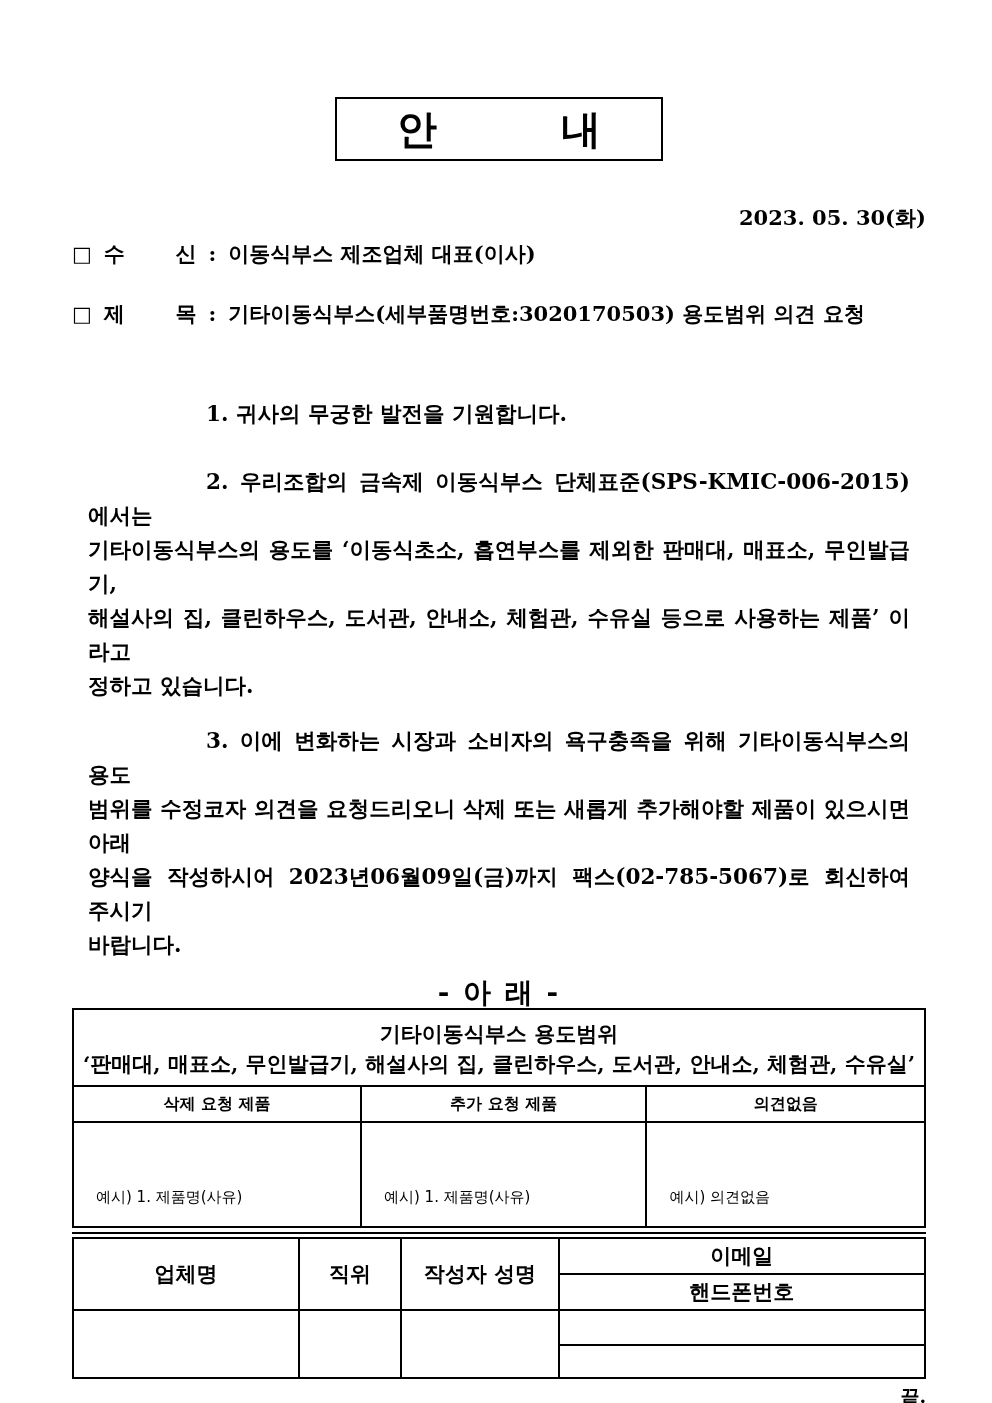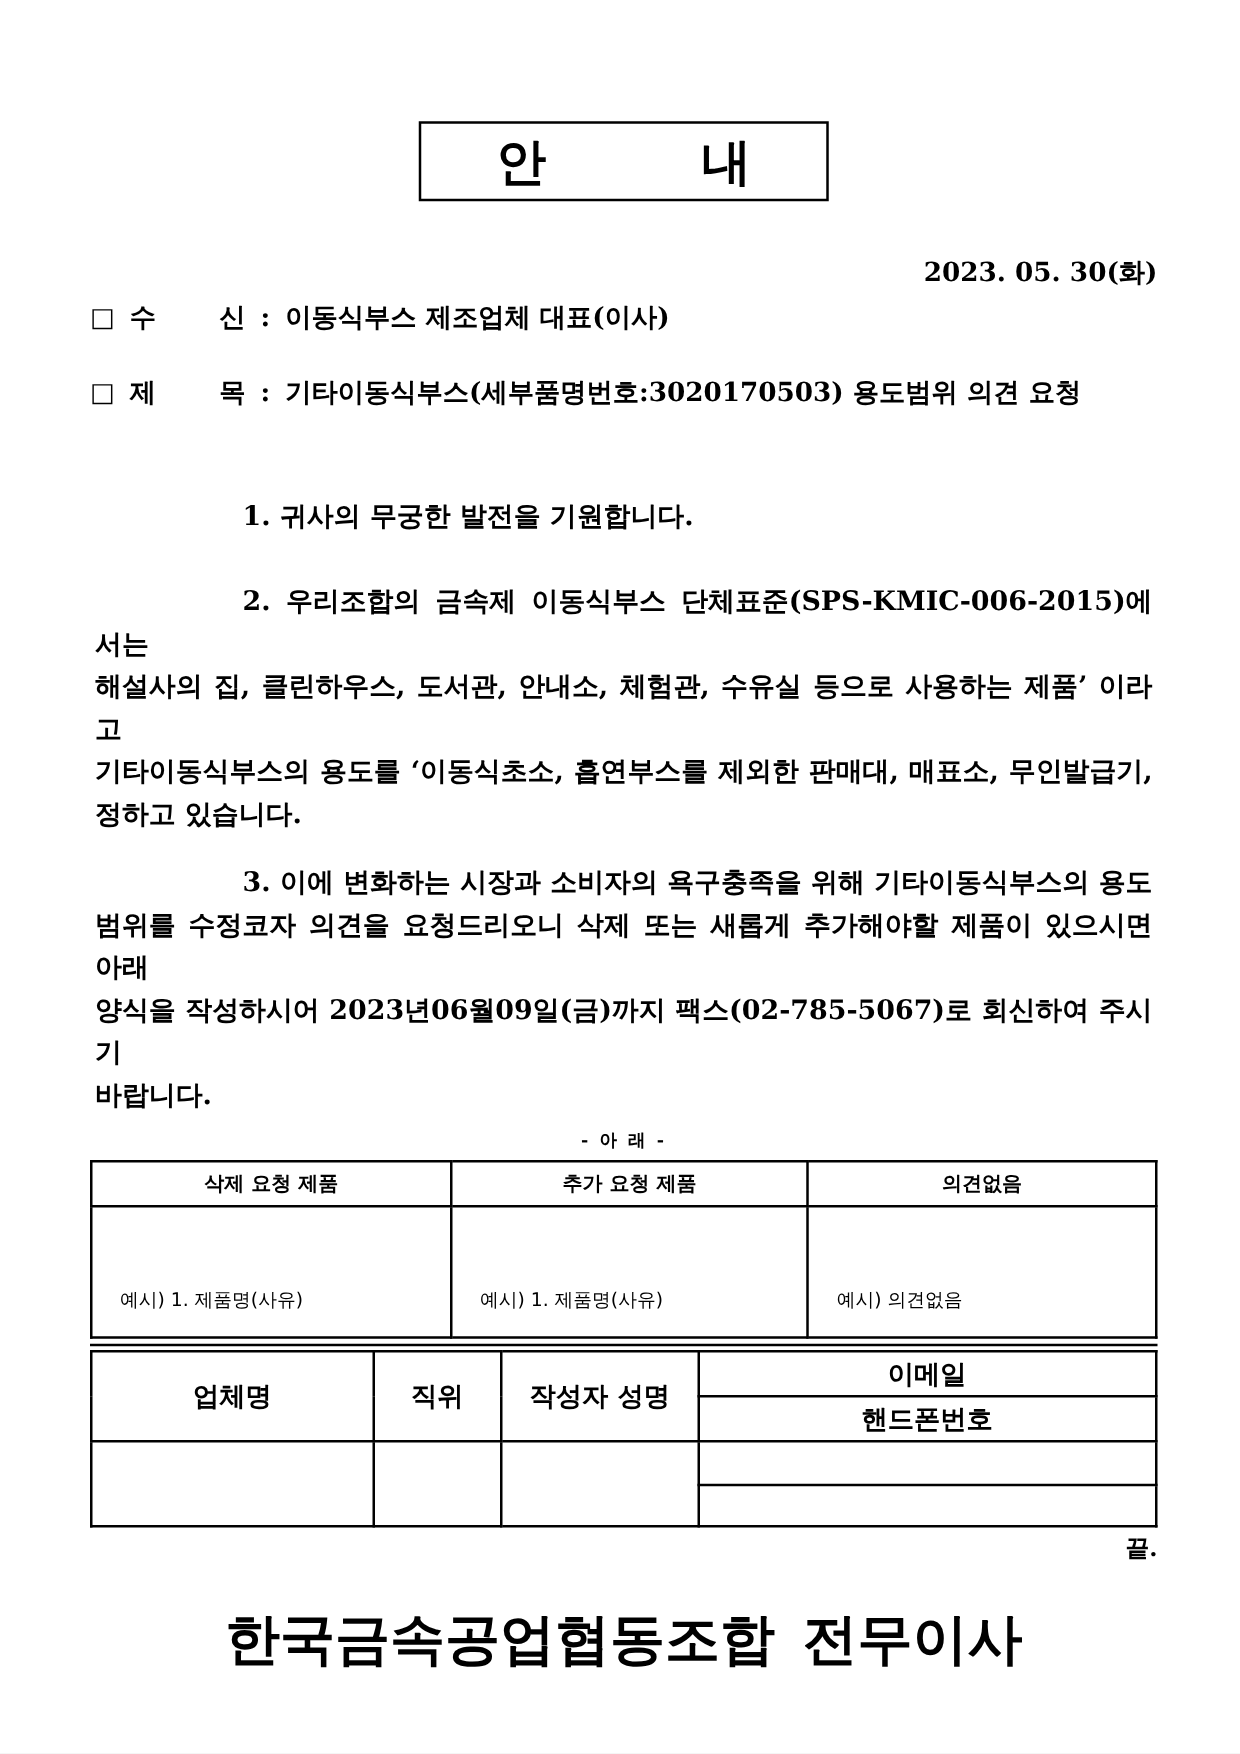--- a/index.html
+++ b/index.html
@@ -26,28 +26,28 @@
   }
 
   .date-line { margin-top: 45px; text-align: right; font-size: 21px; line-height: 24px; }
 
   .meta-line { display: flex; align-items: baseline; column-gap: 12px; font-size: 21px; line-height: 24px; }
   .meta-line .meta-label { word-spacing: 18px; white-space: pre; }
   .meta-1 { margin-top: 12px; }
   .meta-2 { margin-top: 36px; }
 
   .body-text { margin-top: 71px; font-size: 21.5px; line-height: 34px; }
-  .para { margin: 4px; }
+  .para { margin: 16px; }
   .para-1 { margin-bottom: 34px; }
   .para-2 { margin-bottom: 21px; }
   .line { display: block; }
   .line.indent { text-indent: 118px; }
   .line.stretch { text-align: justify; text-align-last: justify; }
 
-  .below-divider { text-align: center; font-size: 14px; line-height: 30px; letter-spacing: 2px; }
+  .below-divider { text-align: center; font-size: 28px; line-height: 30px; letter-spacing: 2px; }
 
   table { border-collapse: collapse; width: 100%; table-layout: fixed; }
   td { border: 2px solid #000; padding: 0; }
 
   .usage-table .title-cell { height: 77px; text-align: center; vertical-align: middle; }
   .ut-title { font-size: 21px; line-height: 30px; padding-top: 2px; }
   .ut-subtitle { font-size: 21px; line-height: 30px; white-space: nowrap; }
   .usage-table .col-h { height: 34px; text-align: center; font-size: 16px; vertical-align: middle; }
   .usage-table .example-cell {
     height: 105px; vertical-align: bottom;
@@ -95,41 +95,47 @@
     </div>
 
     <div class="body-text">
 
       <p class="para para-1">
         <span class="line indent">1. 귀사의 무궁한 발전을 기원합니다.</span>
       </p>
 
       <p class="para para-2">
         <span class="line indent stretch">2. 우리조합의 금속제 이동식부스 단체표준(SPS-KMIC-006-2015)에서는</span>
+        <span class="line stretch">기타이동식부스의 용도를 ‘이동식초소, 흡연부스를 제외한 판매대, 매표소, 무인발급기,</span>
         <span class="line stretch">해설사의 집, 클린하우스, 도서관, 안내소, 체험관, 수유실 등으로 사용하는 제품’ 이라고</span>
-        <span class="line stretch">기타이동식부스의 용도를 ‘이동식초소, 흡연부스를 제외한 판매대, 매표소, 무인발급기,</span>
         <span class="line">정하고 있습니다.</span>
       </p>
 
       <p class="para para-3">
         <span class="line indent stretch">3. 이에 변화하는 시장과 소비자의 욕구충족을 위해 기타이동식부스의 용도</span>
         <span class="line stretch">범위를 수정코자 의견을 요청드리오니 삭제 또는 새롭게 추가해야할 제품이 있으시면 아래</span>
         <span class="line stretch">양식을 작성하시어 2023년06월09일(금)까지 팩스(02-785-5067)로 회신하여 주시기</span>
         <span class="line">바랍니다.</span>
       </p>
 
       <div class="below-divider">- 아  래 -</div>
 
       <table class="usage-table">
         <colgroup>
             <col style="width:33.8%">
             <col style="width:33.5%">
             <col style="width:32.7%">
           </colgroup>
         <tbody>
+            <tr>
+          <td colspan="3" class="title-cell">
+            <div class="ut-title">기타이동식부스 용도범위</div>
+            <div class="ut-subtitle">‘판매대, 매표소, 무인발급기, 해설사의 집, 클린하우스, 도서관, 안내소, 체험관, 수유실’</div>
+          </td>
+        </tr>
         <tr>
           <td class="col-h">삭제 요청 제품</td>
           <td class="col-h">추가 요청 제품</td>
           <td class="col-h">의견없음</td>
         </tr>
         <tr>
           <td class="example-cell">예시) 1. 제품명(사유)</td>
           <td class="example-cell">예시) 1. 제품명(사유)</td>
           <td class="example-cell">예시) 의견없음</td>
         </tr>

